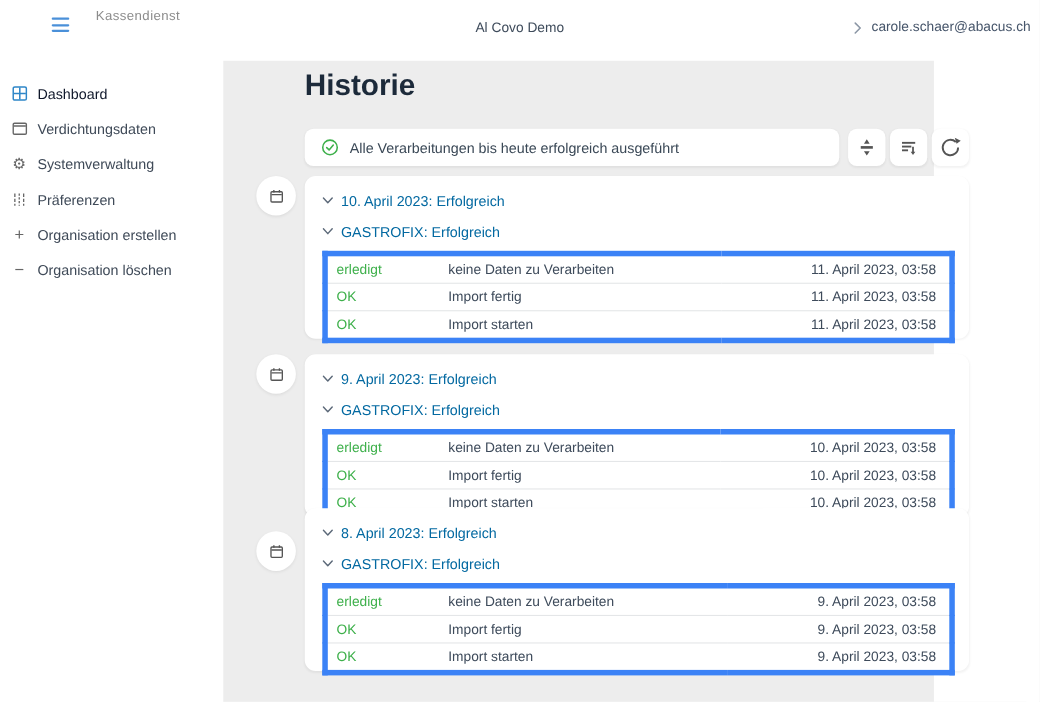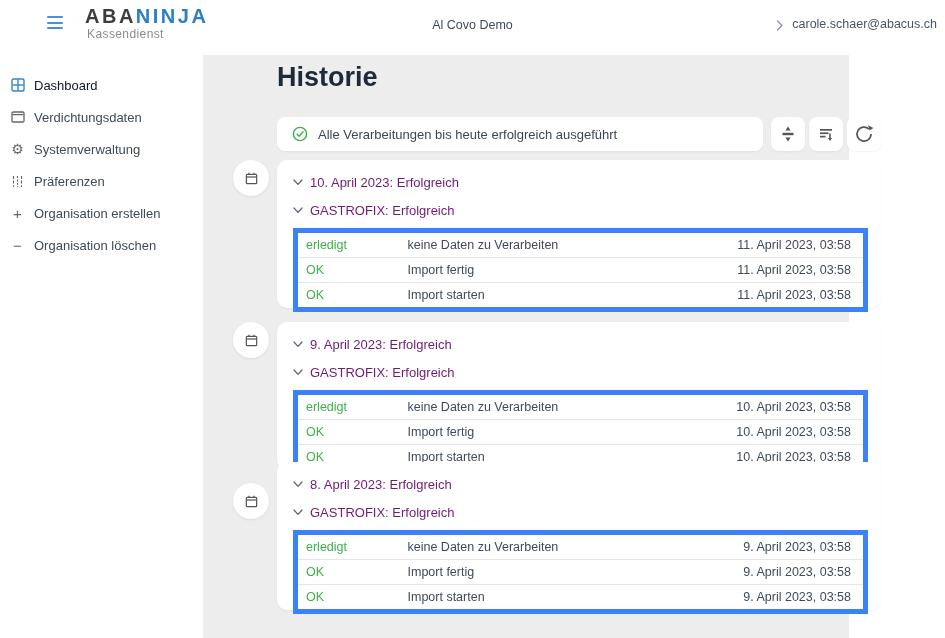--- a/index.html
+++ b/index.html
@@ -48,43 +48,40 @@
   .toolbtn { position:absolute; top:62px; width:34px; height:34px; background:#fff; border:none;
              border-radius:8px; box-shadow:0 1px 2px rgba(0,0,0,0.05); cursor:pointer;
              display:flex; align-items:center; justify-content:center; }
   .toolbtn:nth-of-type(1){ left:568px; } 
 
   .circle { position:absolute; left:30px; width:36px; height:36px; border-radius:50%; background:#fff;
             box-shadow:0 1px 3px rgba(0,0,0,0.08); display:flex; align-items:center; justify-content:center; }
 
   .card { position:absolute; left:74px; width:604px; height:148px; background:#fff; border-radius:10px;
           box-shadow:0 1px 2px rgba(0,0,0,0.05); }
-  .ghdr { display:flex; align-items:center; gap:7px; font-size:13px; color:#701a75; cursor:pointer;
+  .ghdr { display:flex; align-items:center; gap:7px; font-size:13px; color:#0369a1; cursor:pointer;
           margin:15px 14px 0 16px; }
   .gsub { margin-top:13px; }
   .tbl { margin:10px 13px 0 16px; width:575px; border-collapse:collapse; font-size:12.5px;
          border:5px solid #3b82f6; }
   .tbl td { padding:5px 8px; color:#3e4b5b; }
   .tbl tr + tr td { border-top:1px solid #e4e6e8; }
   td.c-status { width:104px; color:#3eb04b; }
   td.c-time { text-align:right; padding-right:12px; white-space:nowrap; }
 </style>
 </head>
 <body>
 
 <header class="topbar">
   <div class="hamburger">
     <span></span>
       <span></span>
       <span></span>
   </div>
   <div class="logo">
-    <div class="logo-row">
-      <span class="logo-aba">ABA</span><span class="logo-ninja">NINJA</span>
-    </div>
     <div class="logo-sub">Kassendienst</div>
   </div>
   <div class="center-title">Al Covo Demo</div>
   <div class="user">
     <svg width="8" height="11" viewBox="0 0 8 11">
       <polyline points="1.5,1 6,5.5 1.5,10" fill="none" stroke="#8b96a5" stroke-width="1.4" stroke-linecap="round" stroke-linejoin="round"></polyline>
     </svg>
     <span>carole.schaer@abacus.ch</span>
   </div>
 </header>

